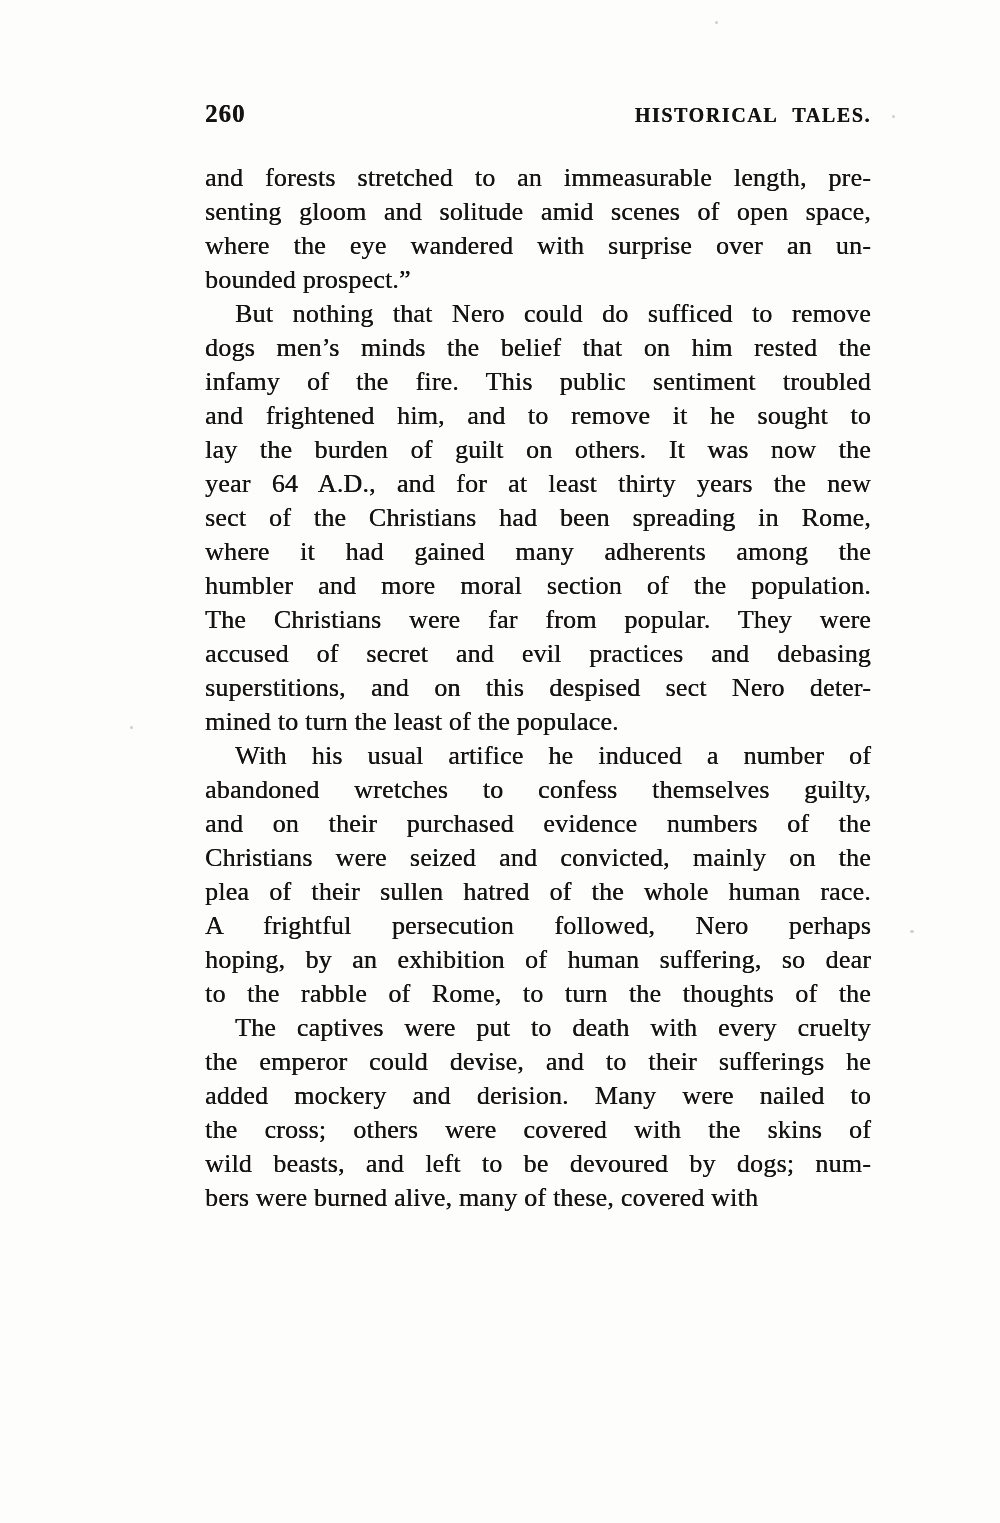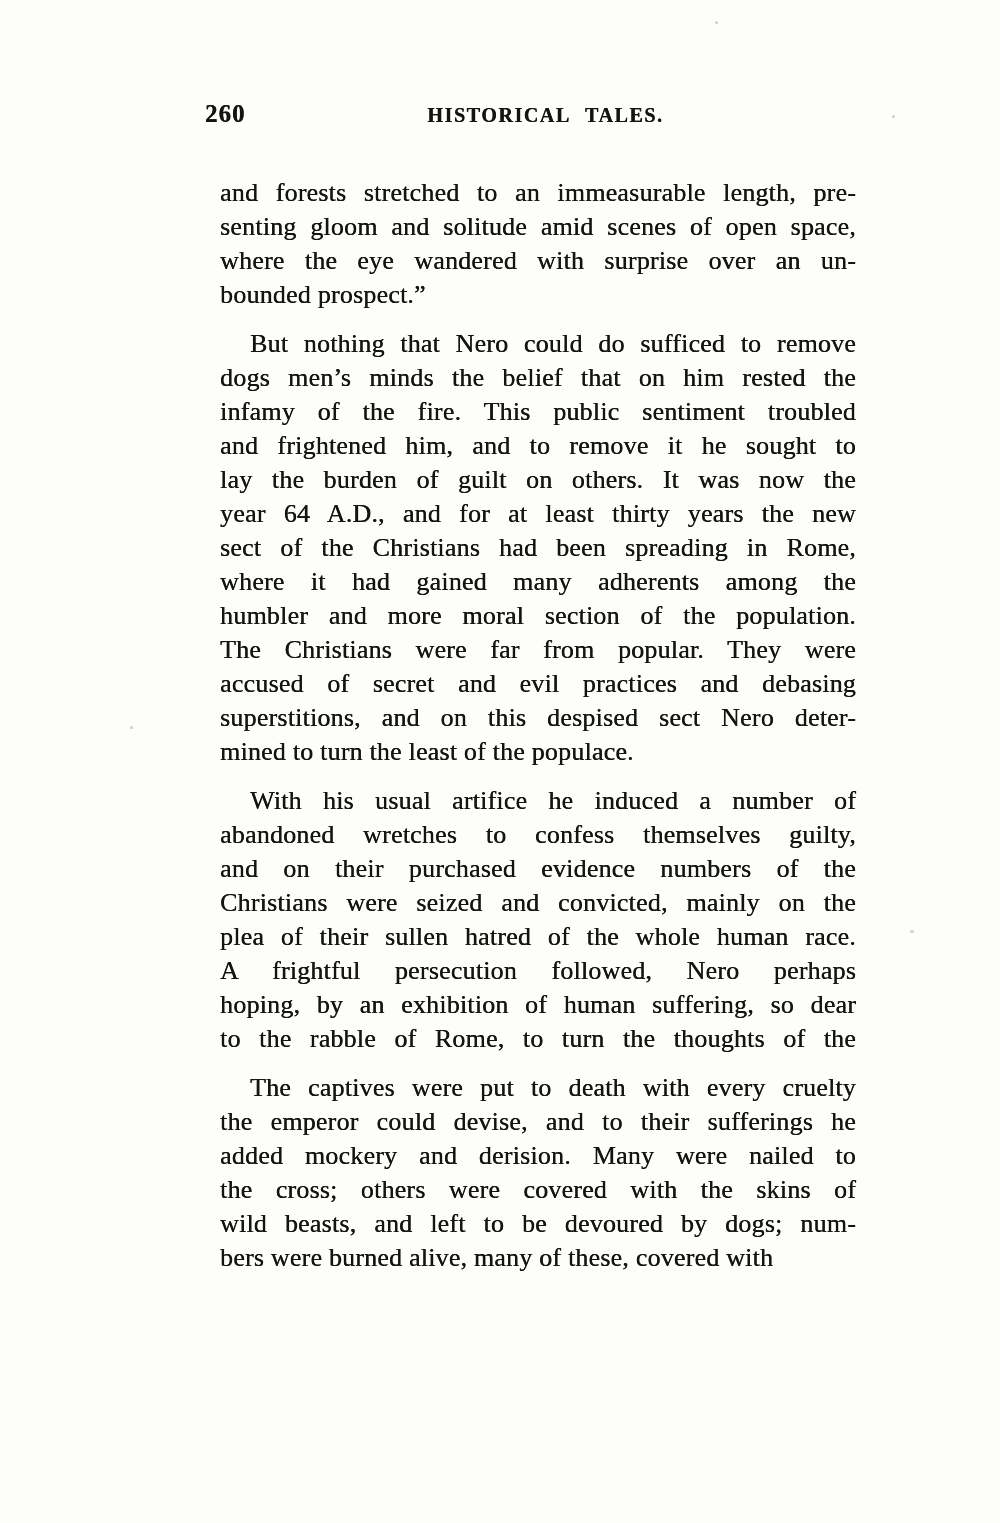--- a/index.html
+++ b/index.html
@@ -31,35 +31,35 @@
     font-size: 25px;
     font-weight: bold;
     letter-spacing: 1px;
     text-shadow: 0.3px 0 0 currentColor;
   }
   .running-title {
     position: absolute;
     left: 15px;
     right: 0;
     top: 4px;
-    text-align: center;
+    text-align: right;
     font-size: 20px;
     font-weight: bold;
     letter-spacing: 1.6px;
     word-spacing: 9px;
     text-shadow: 0.3px 0 0 currentColor;
   }
   
   .body {
     position: absolute;
     left: 205px;
     top: 161px;
     width: 666px;
   }
-  .para { margin: 15px; padding: 0; }
+  .para { margin: 0; padding: 0; }
   .line {
     font-size: 26px;
     height: 34px;
     line-height: 34px;
     letter-spacing: 0.2px;
     text-align: justify;
     text-align-last: justify;
     text-shadow: 0.3px 0 0 currentColor;
     overflow: visible;
     white-space: normal;

